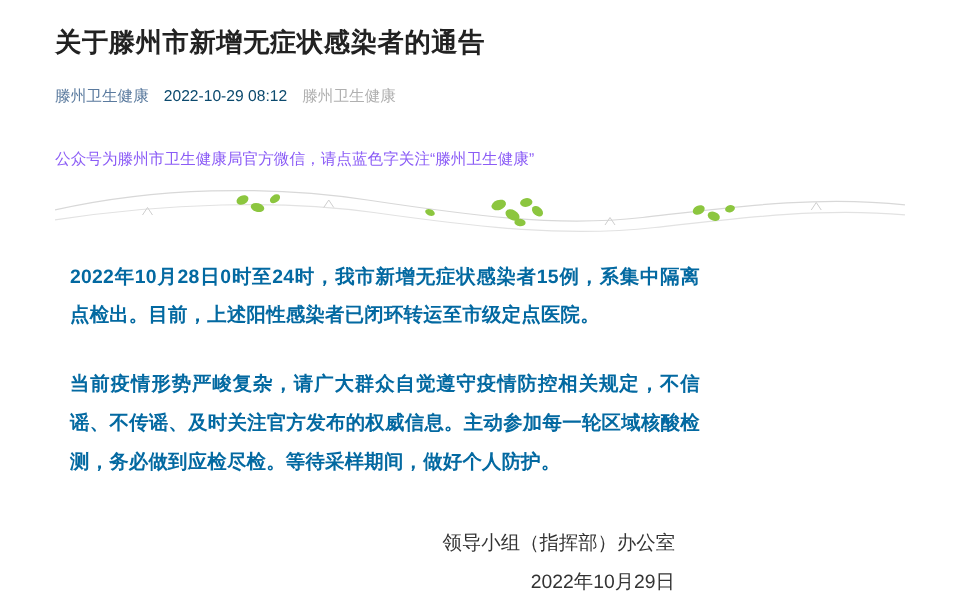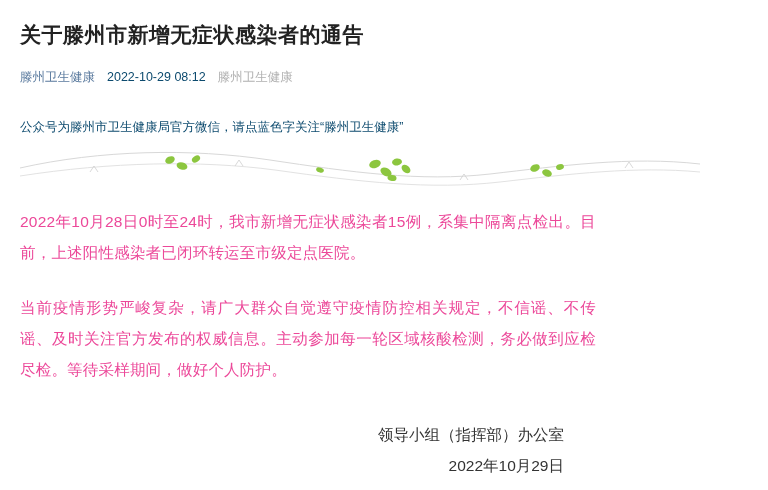--- a/index.html
+++ b/index.html
@@ -12,21 +12,21 @@
     height: 490px;
     font-family: "Liberation Sans", sans-serif;
     color: #333333;
     overflow: hidden;
   }
   .page {
     position: relative;
     width: 616px;
     height: 490px;
     box-sizing: border-box;
-    padding: 0 20px;
+    padding: 0 44px;
   }
   .article-title {
     font-size: 21px;
     font-weight: bold;
     color: #222222;
     letter-spacing: 0.5px;
     margin: 0;
     padding-top: 20px;
     line-height: 30px;
   }
@@ -43,38 +43,39 @@
   }
   .meta-date {
     color: #0c4a6e;
   }
   .meta-location {
     color: #b0b0b0;
   }
   .notice-line {
     margin-top: 32px;
     font-size: 12.5px;
-    color: #0c4a6e;
+    color: #8b5cf6;
     line-height: 18px;
   }
   .divider-art {
     margin-top: 6px;
     height: 52px;
     position: relative;
   }
   .divider-art svg {
     display: block;
   }
   .body-para {
     font-size: 15.5px;
     line-height: 31px;
-    color: #ec4899;
-    margin: 0;
+    color: #0369a1;
+    margin: 12px;
     text-align: justify;
     letter-spacing: 0.2px;
+    font-weight: bold;
   }
   .para-1 {
     margin-top: 12px;
   }
   .para-2 {
     margin-top: 24px;
   }
   .signature {
     margin-top: 34px;
     text-align: right;

